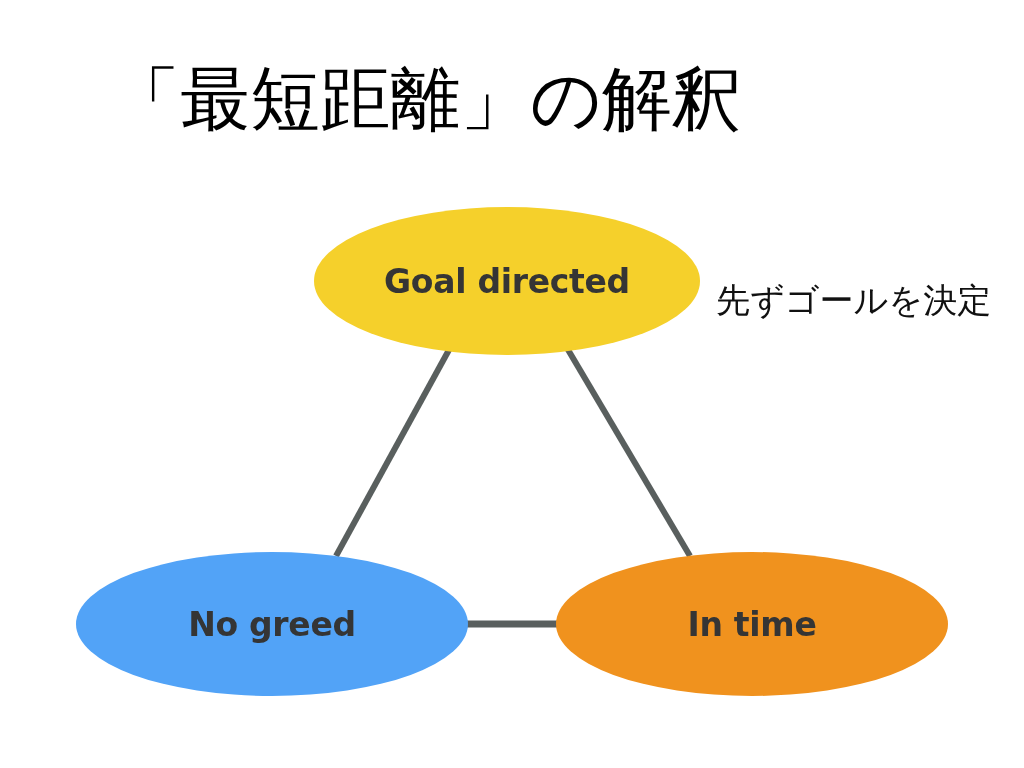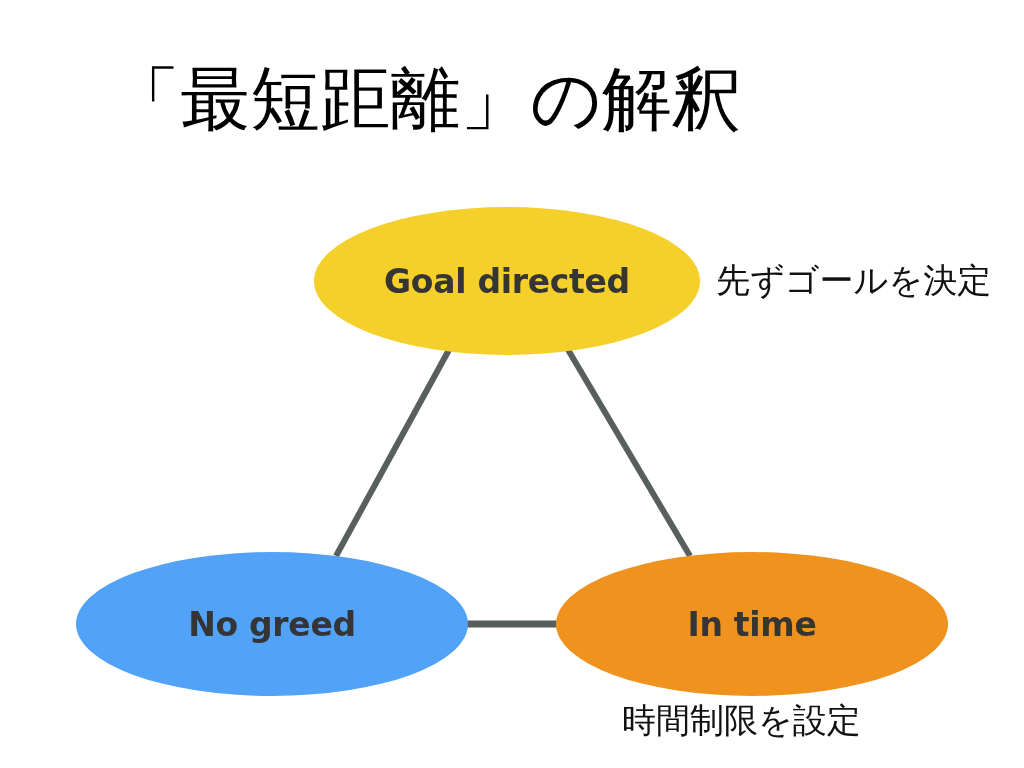--- a/index.html
+++ b/index.html
@@ -49,20 +49,21 @@
     fill: #353535;
     letter-spacing: -0.3px;
   }
   .annotation {
     position: absolute;
     font-family: "DejaVu Sans", "Liberation Sans", sans-serif;
     font-size: 34px;
     font-weight: 400;
     color: #111111;
     white-space: nowrap;
+    margin-top: 20px;
   }
   .ann-goal {
     left: 716px;
     top: 258px;
   }
   .ann-nogreed {
     left: 142px;
     top: 698px;
   }
   .ann-intime {
@@ -98,15 +99,14 @@
     <g>
       <ellipse cx="752" cy="624" rx="196" ry="72" fill="#F0921E"></ellipse>
       <text class="node-label" x="752" y="624" text-anchor="middle" dominant-baseline="central">In time</text>
     </g>
 
   </svg>
 
   <div class="annotation ann-goal">先ずゴールを決定</div>
 
 
-  <div class="annotation ann-intime">時間制限を設定</div>
 
 </div>
 
 </body></html>

